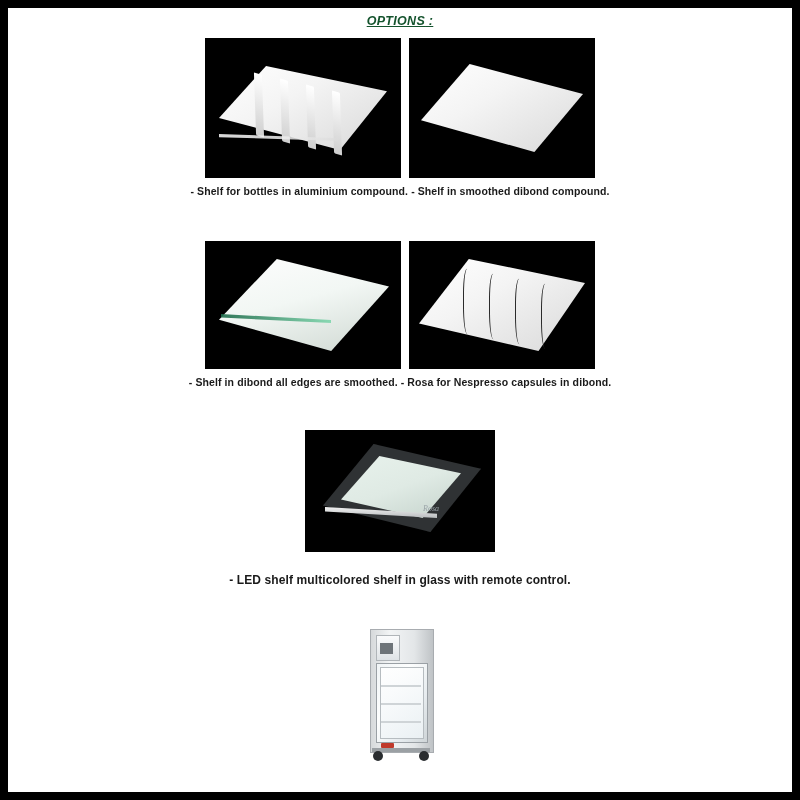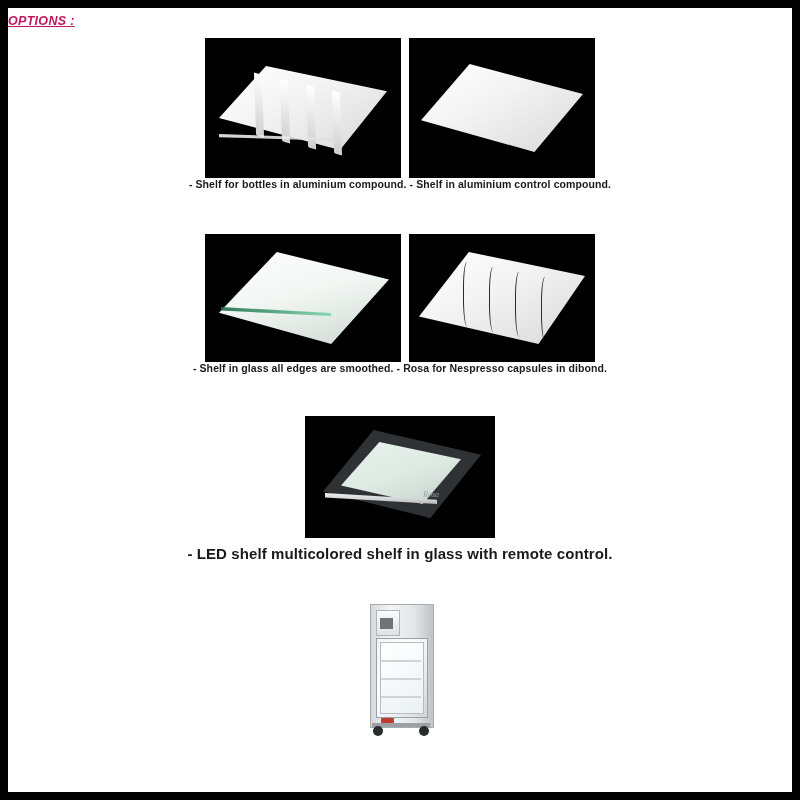--- a/index.html
+++ b/index.html
@@ -16,26 +16,26 @@
   .page {
     position: absolute;
     left: 8px;
     top: 8px;
     width: 784px;
     height: 784px;
     background: #ffffff;
     overflow: hidden;
   }
   .title {
-    text-align: left;
+    text-align: center;
     font-size: 12.5px;
     font-weight: bold;
     font-style: italic;
     text-decoration: underline;
-    color: #be185d;
+    color: #14532d;
     margin-top: 6px;
     letter-spacing: 0.3px;
   }
   .title .colon {
     font-style: italic;
     text-decoration: none;
     font-weight: bold;
   }
 
   .row {
@@ -49,32 +49,33 @@
     position: relative;
     overflow: hidden;
   }
   .captions {
     display: flex;
     justify-content: center;
     gap: 3px;
     font-size: 10.5px;
     font-weight: bold;
     color: #1a1a1a;
+    margin-top: 7px;
   }
   .cap {
     text-align: center;
     letter-spacing: 0.1px;
     white-space: nowrap;
   }
   .cap-single {
     text-align: center;
-    font-size: 15px;
+    font-size: 12px;
     font-weight: bold;
     color: #1a1a1a;
-    margin-top: 7px;
+    margin-top: 21px;
     letter-spacing: 0.1px;
   }
 
   
   .panel-wrap {
     position: absolute;
     left: 0; top: 0; right: 0; bottom: 0; padding-left: 31px;
   }
 
   
@@ -153,42 +154,42 @@
       </div>
     </div>
     <div class="photo" style="width:186px;height:140px;">
       <div class="panel-wrap">
         <div class="sheet" style="left:12px;top:26px;width:162px;height:88px;clip-path:polygon(30% 0%, 100% 34%, 70% 100%, 0% 64%);"></div>
       </div>
     </div>
   </div>
   <div class="captions">
     <div class="cap">- Shelf for bottles in aluminium compound.</div>
-    <div class="cap">- Shelf in aluminium control compound.</div>
+    <div class="cap">- Shelf in smoothed dibond compound.</div>
   </div>
 
   <div class="row" style="margin-top:44px;">
     <div class="photo" style="width:196px;height:128px;">
       <div class="panel-wrap">
         <div class="glassheet" style="left:14px;top:18px;width:170px;height:92px;clip-path:polygon(34% 0%, 100% 30%, 66% 100%, 0% 66%);"></div>
         <div style="position:absolute;left:16px;top:72px;width:110px;height:10px;background:linear-gradient(90deg,#1d6b4a,#7fd6ad);clip-path:polygon(0% 10%, 100% 70%, 100% 100%, 0% 45%);opacity:0.9;"></div>
       </div>
     </div>
     <div class="photo" style="width:186px;height:128px;">
       <div class="panel-wrap">
         <div class="sheet" style="left:10px;top:18px;width:166px;height:92px;clip-path:polygon(30% 0%, 100% 26%, 72% 100%, 0% 70%);"></div>
         <div class="wire" style="left:54px;top:28px;width:10px;height:66px;transform:skewY(18deg);"></div>
         <div class="wire" style="left:80px;top:33px;width:10px;height:66px;transform:skewY(18deg);"></div>
         <div class="wire" style="left:106px;top:38px;width:10px;height:66px;transform:skewY(18deg);"></div>
         <div class="wire" style="left:132px;top:43px;width:10px;height:66px;transform:skewY(18deg);"></div>
       </div>
     </div>
   </div>
   <div class="captions">
-    <div class="cap">- Shelf in glass all edges are smoothed.</div>
+    <div class="cap">- Shelf in dibond all edges are smoothed.</div>
     <div class="cap">- Rosa for Nespresso capsules in dibond.</div>
   </div>
 
   <div class="row" style="margin-top:42px;">
     <div class="photo" style="width:190px;height:122px;">
       <div class="panel-wrap">
         <div class="led-frame" style="left:18px;top:14px;width:158px;height:88px;clip-path:polygon(32% 0%, 100% 28%, 68% 100%, 0% 70%);"></div>
         <div class="led-inner" style="left:36px;top:26px;width:120px;height:62px;clip-path:polygon(32% 0%, 100% 28%, 68% 100%, 0% 70%);"></div>
         <div class="led-edge" style="left:20px;top:76px;width:112px;height:12px;clip-path:polygon(0% 8%, 100% 64%, 100% 100%, 0% 46%);"></div>
         <div class="signature" style="left:118px;top:74px;">Rosa</div>

